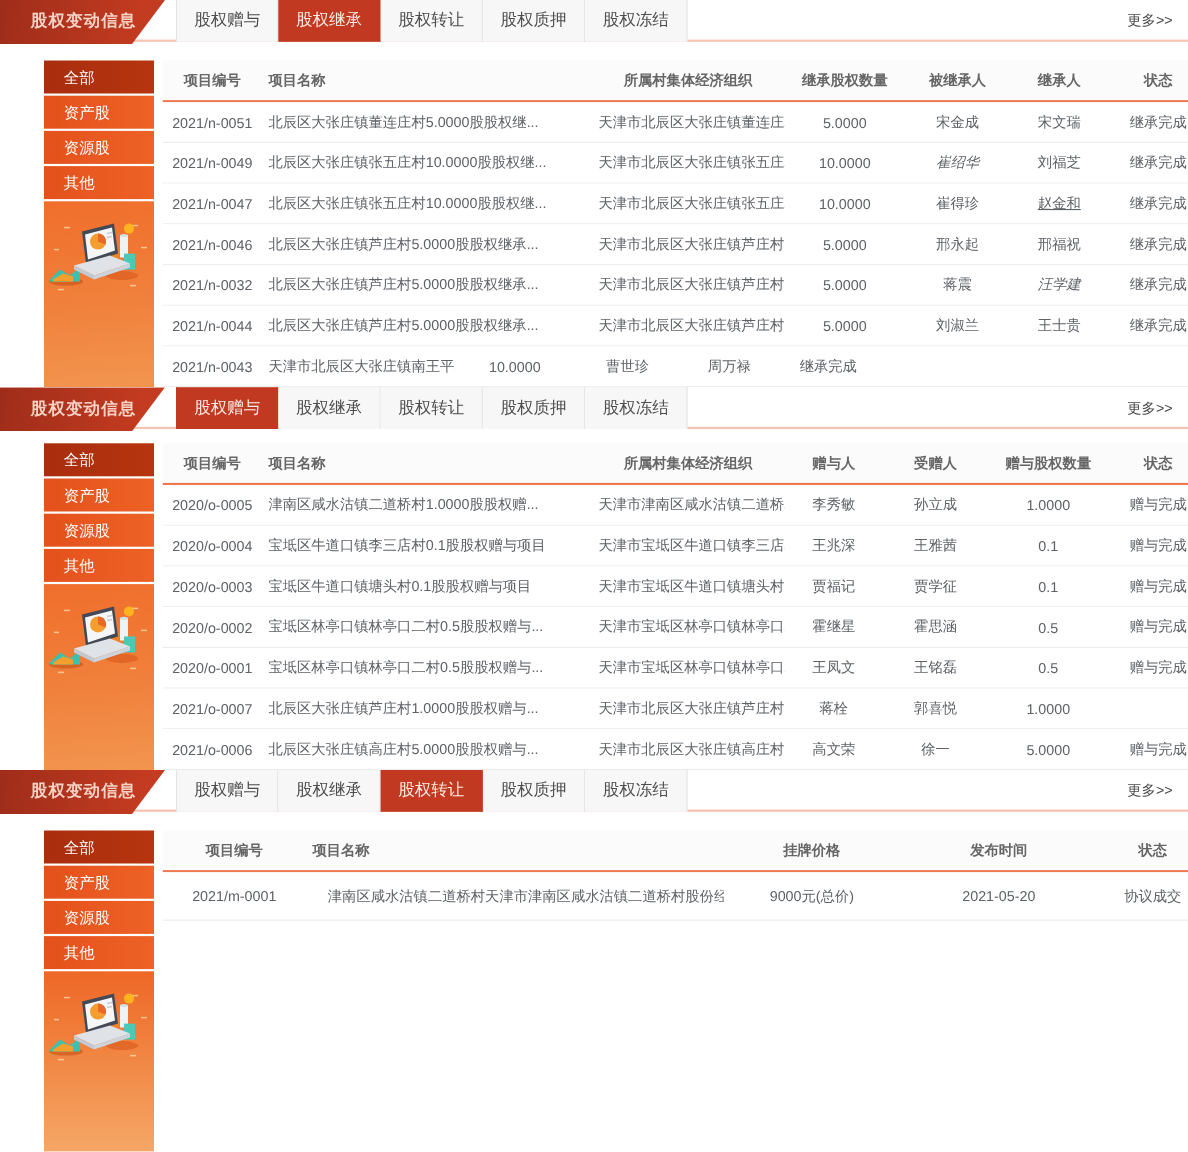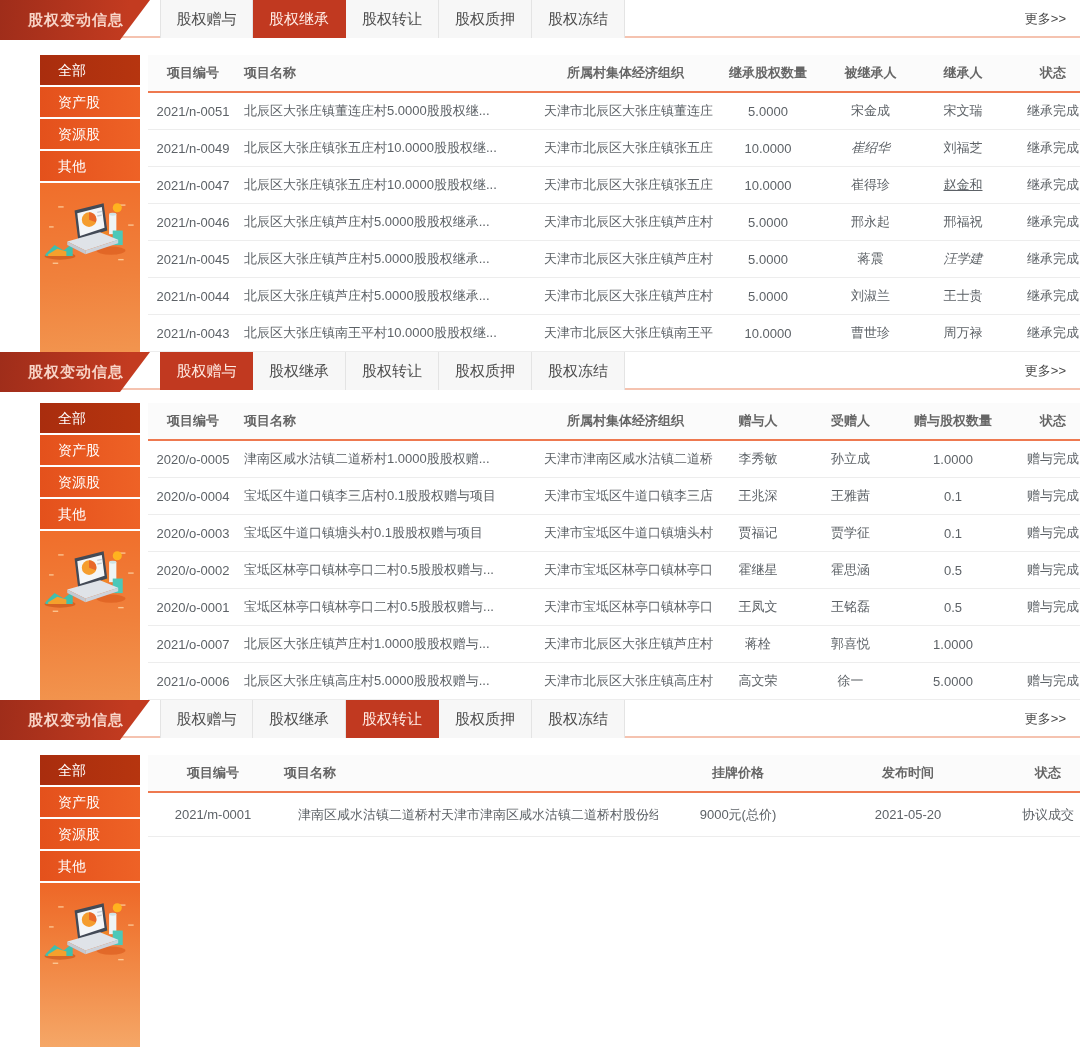--- a/index.html
+++ b/index.html
@@ -140,40 +140,39 @@
           <div class="trow">
             <div class="td ac" style="width: 90px;">2021/n-0046</div>
             <div class="td al" style="width: 300px;">北辰区大张庄镇芦庄村5.0000股股权继承...</div>
             <div class="td al" style="width: 175px;">天津市北辰区大张庄镇芦庄村股份...</div>
             <div class="td ac" style="width: 110px;">5.0000</div>
             <div class="td ac" style="width: 95px;">邢永起</div>
             <div class="td ac" style="width: 90px;">邢福祝</div>
             <div class="td ac" style="width: 90px;">继承完成</div>
           </div>
           <div class="trow">
-            <div class="td ac" style="width: 90px;">2021/n-0045</div>
+            <div class="td ac" style="width: 90px;">2021/n-0032</div>
             <div class="td al" style="width: 300px;">北辰区大张庄镇芦庄村5.0000股股权继承...</div>
             <div class="td al" style="width: 175px;">天津市北辰区大张庄镇芦庄村股份...</div>
             <div class="td ac" style="width: 110px;">5.0000</div>
             <div class="td ac" style="width: 95px;">蒋震</div>
             <div class="td ac" style="width: 90px; font-style: italic;">汪学建</div>
             <div class="td ac" style="width: 90px;">继承完成</div>
           </div>
           <div class="trow">
             <div class="td ac" style="width: 90px;">2021/n-0044</div>
             <div class="td al" style="width: 300px;">北辰区大张庄镇芦庄村5.0000股股权继承...</div>
             <div class="td al" style="width: 175px;">天津市北辰区大张庄镇芦庄村股份...</div>
             <div class="td ac" style="width: 110px;">5.0000</div>
             <div class="td ac" style="width: 95px;">刘淑兰</div>
             <div class="td ac" style="width: 90px;">王士贵</div>
             <div class="td ac" style="width: 90px;">继承完成</div>
           </div>
           <div class="trow">
             <div class="td ac" style="width: 90px;">2021/n-0043</div>
-            <div class="td al" style="width: 300px;">北辰区大张庄镇南王平村10.0000股股权继...</div>
             <div class="td al" style="width: 175px;">天津市北辰区大张庄镇南王平村股...</div>
             <div class="td ac" style="width: 110px;">10.0000</div>
             <div class="td ac" style="width: 95px;">曹世珍</div>
             <div class="td ac" style="width: 90px;">周万禄</div>
             <div class="td ac" style="width: 90px;">继承完成</div>
           </div>
         </div>
     </div>
   </section>
 

